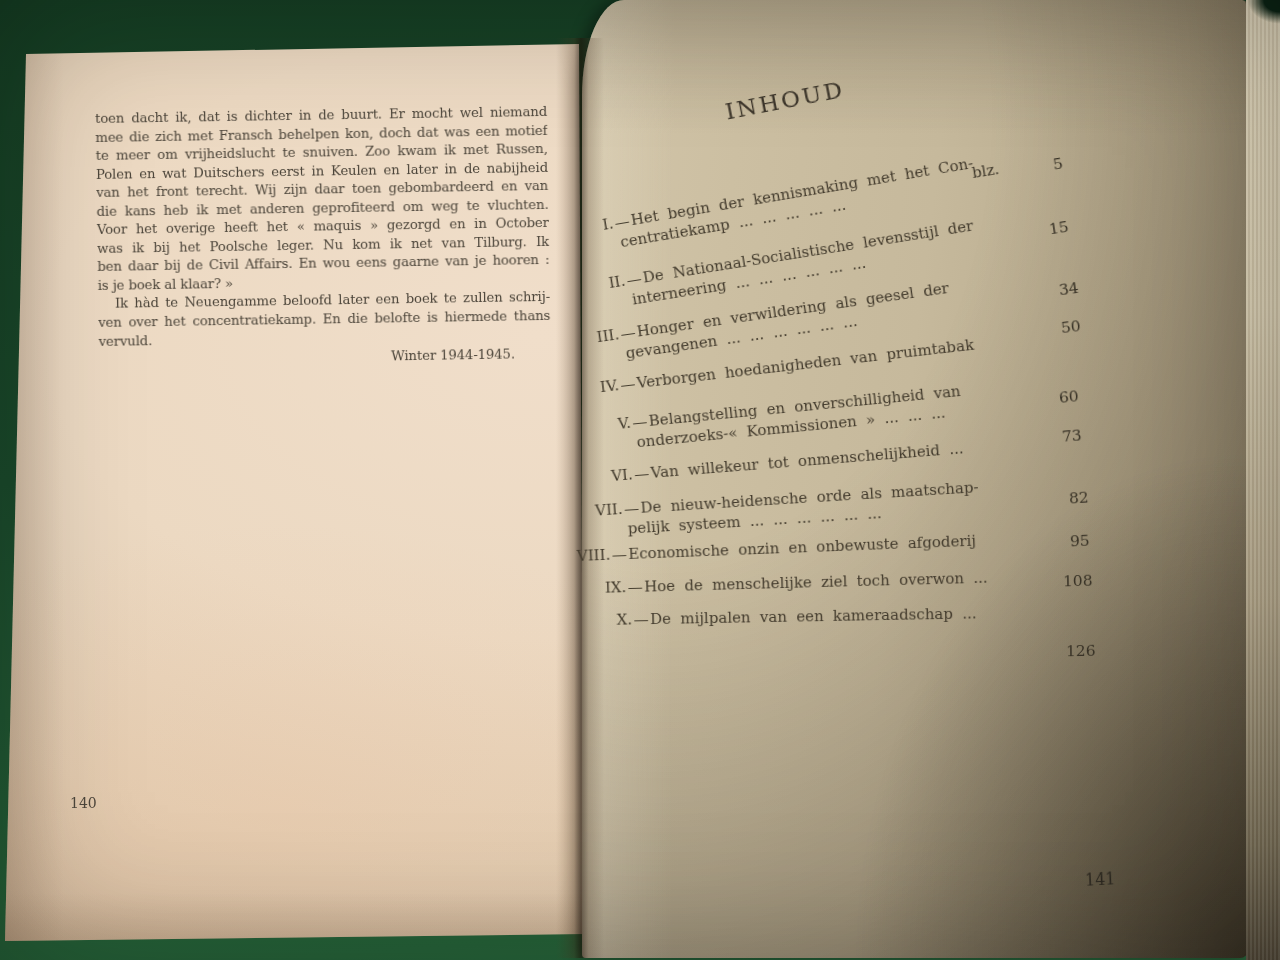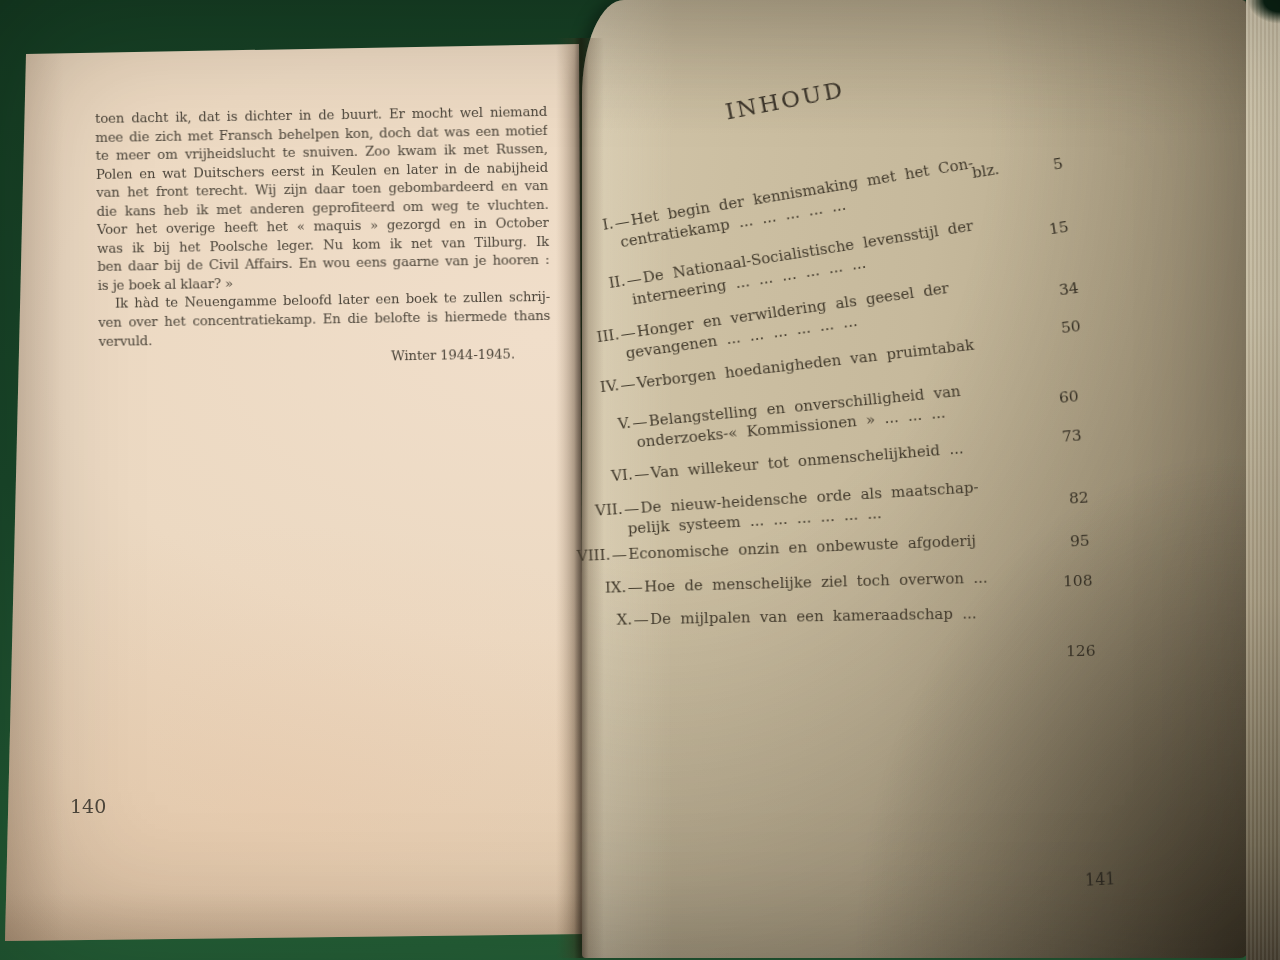--- a/index.html
+++ b/index.html
@@ -46,21 +46,21 @@
   #vignette{position:absolute;inset:0;pointer-events:none;
       box-shadow:inset 0 0 140px rgba(0,0,0,.28);}
   
   #lp-text{position:absolute;left:95px;top:110px;width:452px;color:#4b4439;
       font-size:13.2px;line-height:18.55px;letter-spacing:-.1px;
       transform:rotate(-.9deg);transform-origin:0 0;filter:blur(.3px);}
   .lp-line{height:18.55px;overflow:hidden;text-align:justify;text-align-last:justify;white-space:normal;}
   .lp-line.end{text-align-last:left;}
   .lp-line.ind{text-indent:17px;}
   #lp-date{height:18.55px;margin-top:1px;text-align:right;padding-right:36px;}
-  #lp-pagenum{position:absolute;left:70px;top:795px;font-size:19px;color:#4e473c;filter:blur(.25px);}
+  #lp-pagenum{position:absolute;left:70px;top:795px;font-size:14px;color:#4e473c;filter:blur(.25px);}
   #toc-title{position:absolute;left:723px;top:99px;font-size:23px;letter-spacing:2.5px;
       color:#3c352a;transform:rotate(-11deg);transform-origin:0 0;filter:blur(.3px);}
   .toc-row{position:absolute;display:flex;align-items:flex-start;font-size:15px;line-height:20px;
       color:#423a2c;word-spacing:4.5px;transform-origin:0 0;filter:blur(.3px);white-space:nowrap;}
   .toc-num{display:inline-block;width:34px;text-align:right;word-spacing:0;}
   .toc-dash{display:inline-block;width:18px;text-align:center;word-spacing:0;}
   .toc-text{display:inline-block;width:362px;}
   .toc-l1,.toc-l2{display:block;white-space:nowrap;}
   .toc-l2{margin-left:-14px;}
   .r0{left:578px;top:219px;transform:rotate(-9.5deg);}

